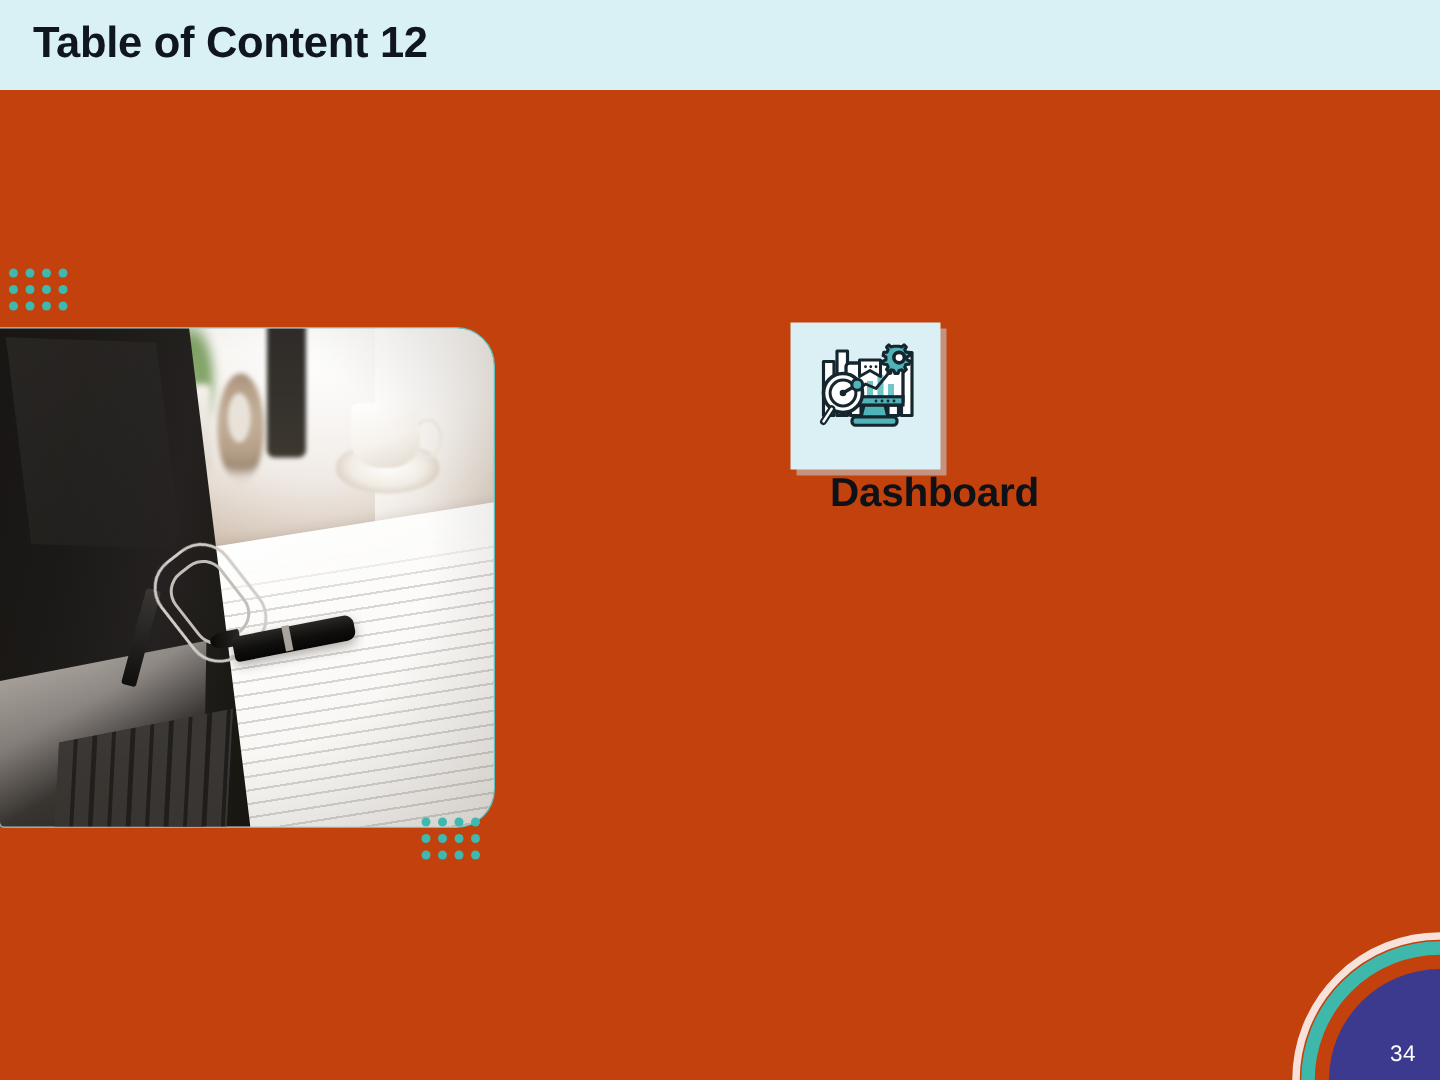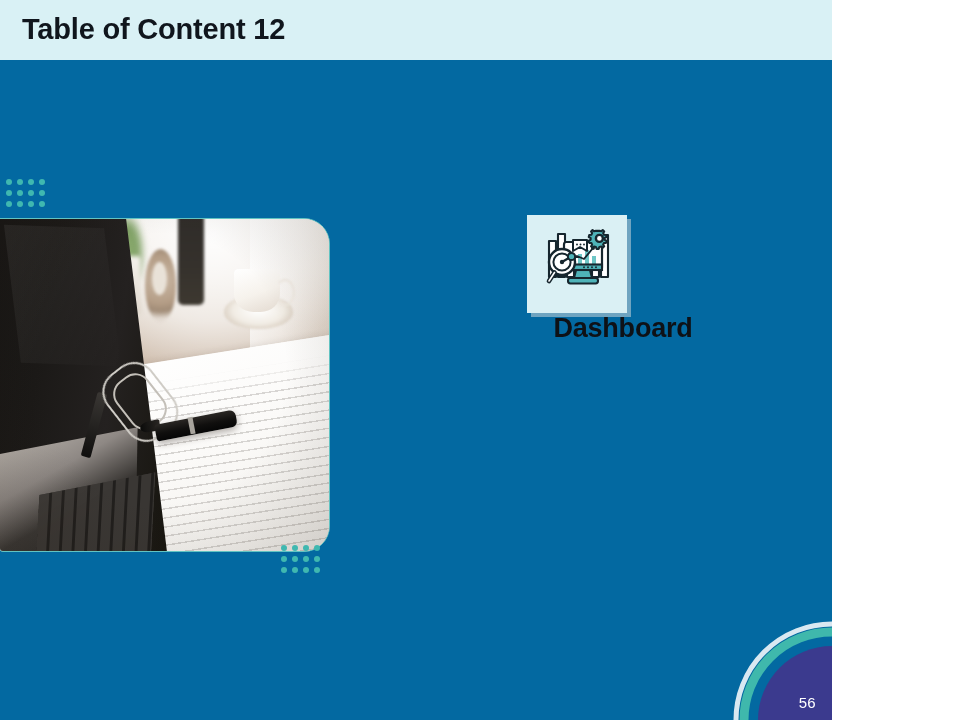--- a/index.html
+++ b/index.html
@@ -5,23 +5,23 @@
   html, body {
     margin: 0;
     padding: 0;
     background: #ffffff;
   }
   body {
     font-family: "Liberation Sans", sans-serif;
   }
   .slide {
     position: relative;
-    width: 832px;
+    width: 960px;
     height: 720px;
-    background: #0369a1;
+    background: #c2410c;
     overflow: hidden;
   }
 
   
   .title-band {
     position: absolute;
     left: 0;
     top: 0;
     width: 960px;
     height: 60px;
@@ -507,15 +507,15 @@
     <div class="item-label">Dashboard</div>
   </div>
 
   <div class="corner">
     <svg width="110" height="100" viewBox="0 0 110 100" xmlns="http://www.w3.org/2000/svg">
       <path d="M110 100 L110 26 A74 74 0 0 0 36 100 Z" fill="#3b3a8e"></path>
       <path d="M110 12 A88 88 0 0 0 22 100" fill="none" stroke="#3fb8ac" stroke-width="9"></path>
       <path d="M110 4 A96 96 0 0 0 14 100" fill="none" stroke="#ffffff" stroke-width="5" opacity="0.85"></path>
     </svg>
   </div>
-  <div class="page-number">56</div>
+  <div class="page-number">34</div>
 
 </div>
 
 </body></html>

